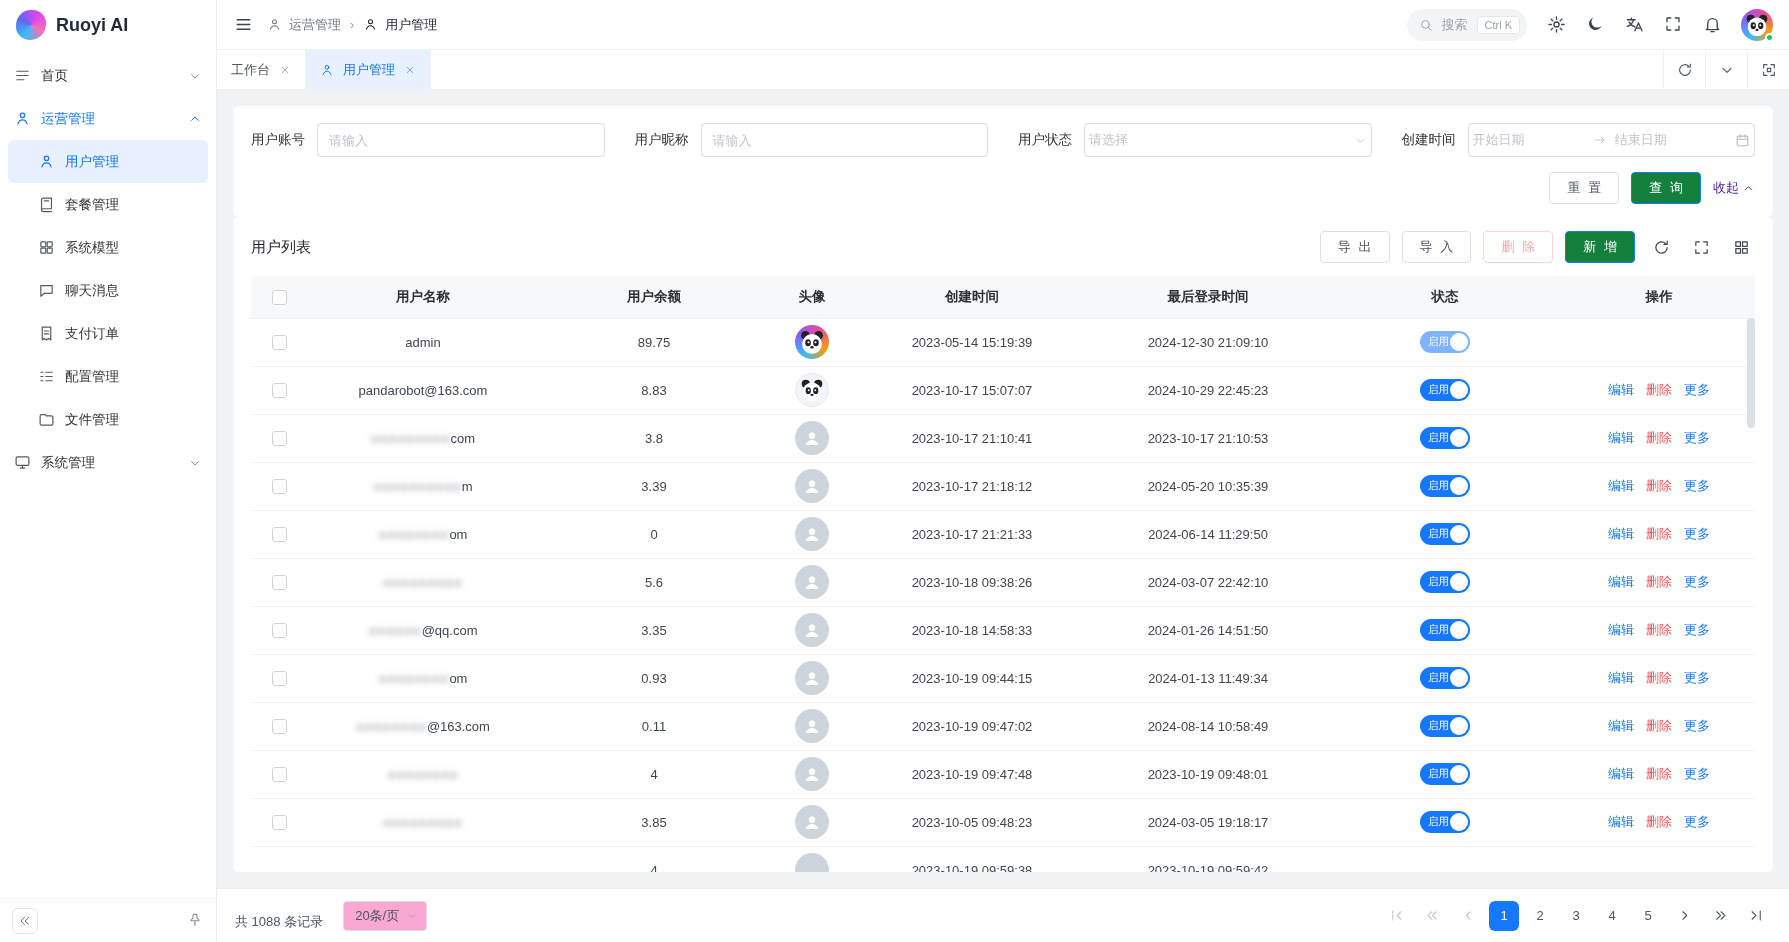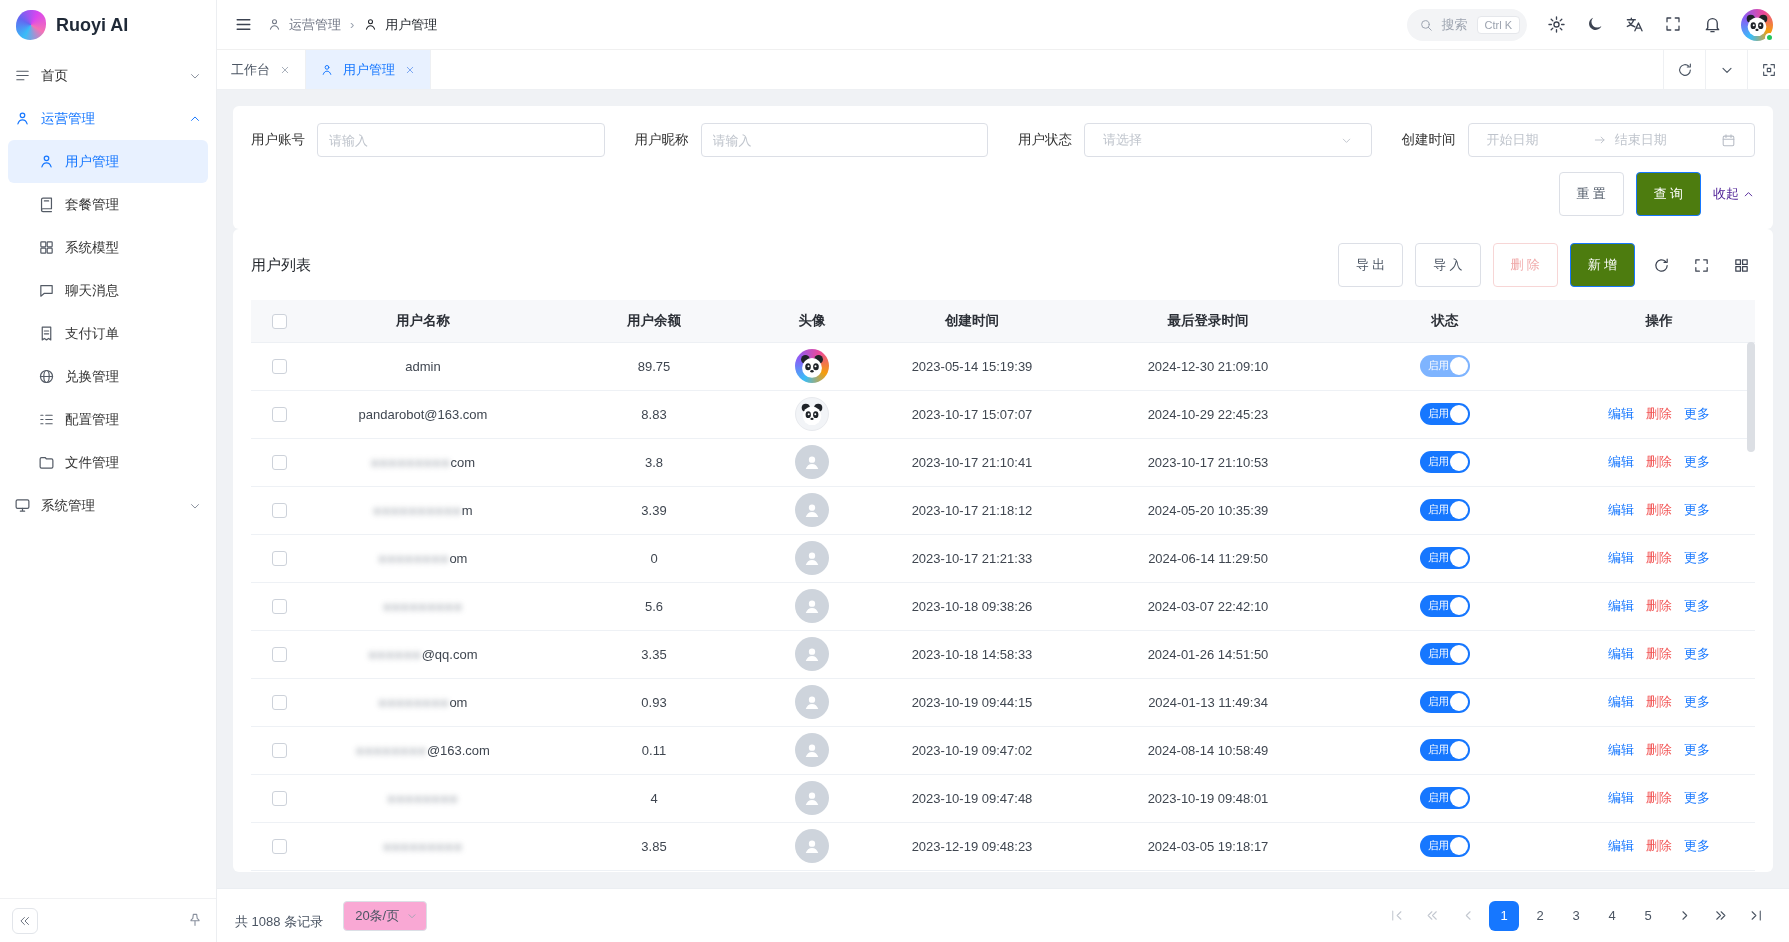--- a/index.html
+++ b/index.html
@@ -57,31 +57,31 @@
   .tab-tool{width:42px;display:flex;align-items:center;justify-content:center;border-left:1px solid #eef0f3;color:#4b5563;cursor:pointer}
   .tab-tool .icn{width:16px;height:16px}
 
   
   .content{flex:1;padding:16px;overflow:hidden;display:flex;flex-direction:column;min-height:0}
   .card{background:#fff;border-radius:6px}
   .filter-card{padding:17px 18px 13px;flex-shrink:0}
   .filter-grid{display:grid;grid-template-columns:repeat(4,1fr);gap:16px 30px}
   .f-field{display:flex;align-items:center;gap:12px}
   .f-label{white-space:nowrap;color:#333;font-size:13.5px}
-  .f-control{flex:1;height:34px;border:1px solid #dcdfe6;border-radius:4px;display:flex;align-items:center;padding:0 18px;color:#bfc4cc;background:#fff;gap:8px}
+  .f-control{flex:1;height:34px;border:1px solid #dcdfe6;border-radius:4px;display:flex;align-items:center;padding:0 4px;color:#bfc4cc;background:#fff;gap:8px}
   .f-input{flex:1;height:34px;border:1px solid #dcdfe6;border-radius:4px;padding:0 11px;font-size:13px;color:#333;outline:none;font-family:inherit;min-width:0}
   .f-input::placeholder{color:#bfc4cc}
   .f-control .caret{margin-left:auto;width:13px;height:13px;color:#c0c4cc}
   .f-control .ph{flex:1}
   .f-control.range .ph{flex:1;text-align:left}
   .f-control .range-arrow{width:14px;height:14px;color:#c0c4cc}
   .f-control .cal{width:15px;height:15px;color:#b7bcc5}
   .filter-actions{display:flex;justify-content:flex-end;align-items:center;gap:12px;margin-top:15px}
-  .btn{height:44px;padding:0 17px;border-radius:4px;border:1px solid #dcdfe6;background:#fff;color:#4b5563;font-size:13px;display:inline-flex;align-items:center;justify-content:center;cursor:pointer;font-family:Liberation Serif, serif;white-space:nowrap}
-  .btn.primary{background:#4d7c0f;border-color:#1677ff;color:#fff}
+  .btn{height:32px;padding:0 17px;border-radius:4px;border:1px solid #dcdfe6;background:#fff;color:#4b5563;font-size:13px;display:inline-flex;align-items:center;justify-content:center;cursor:pointer;font-family:Liberation Mono, monospace;white-space:nowrap}
+  .btn.primary{background:#15803d;border-color:#1677ff;color:#fff}
   .btn.danger-disabled{color:#f0a9a9;border-color:#f7d6d6;cursor:not-allowed}
   .link-blue{color:#4c1d95;display:inline-flex;align-items:center;gap:3px;cursor:pointer}
   .link-blue .icn{width:13px;height:13px}
 
   
   .table-card{flex:1;padding:14px 18px 0;display:flex;flex-direction:column;overflow:hidden;min-height:0}
   .table-head{display:flex;align-items:center;justify-content:space-between;margin-bottom:13px;flex-shrink:0}
   .panel-title{font-size:15px;font-weight:400;color:#1f2329}
   .toolbar{display:flex;align-items:center;gap:12px}
   .icon-btn{width:28px;height:28px;display:flex;align-items:center;justify-content:center;color:#3c4351;cursor:pointer;background:none;border:none}
@@ -195,30 +195,20 @@
           <span class="lbl">聊天消息</span>
         </div>
         <div class="m-sub">
           <span class="icn">
             <svg viewBox="0 0 24 24" fill="none" stroke="currentColor" stroke-width="1.7" stroke-linecap="round" stroke-linejoin="round">
               <path d="M6 3h12v18l-3-2-3 2-3-2-3 2z"></path>
               <path d="M9 8.5h6M9 12.5h6"></path>
             </svg>
           </span>
           <span class="lbl">支付订单</span>
-        </div>
-        <div class="m-sub">
-          <span class="icn">
-            <svg viewBox="0 0 24 24" fill="none" stroke="currentColor" stroke-width="1.7" stroke-linecap="round" stroke-linejoin="round">
-              <circle cx="12" cy="12" r="8.5"></circle>
-              <ellipse cx="12" cy="12" rx="3.8" ry="8.5"></ellipse>
-              <path d="M3.5 12h17"></path>
-            </svg>
-          </span>
-          <span class="lbl">兑换管理</span>
         </div>
         <div class="m-sub">
           <span class="icn">
             <svg viewBox="0 0 24 24" fill="none" stroke="currentColor" stroke-width="1.7" stroke-linecap="round" stroke-linejoin="round">
               <path d="M4 6h3M11 6h9M4 12h3M11 12h9M4 18h3M11 18h9"></path>
             </svg>
           </span>
           <span class="lbl">配置管理</span>
         </div>
         <div class="m-sub">
@@ -732,21 +722,21 @@
                   <td><span class="blur">●●●●●●●●●</span></td>
                   <td>3.85</td>
                   <td>
                     <div class="avatar default">
                       <svg viewBox="0 0 24 24" fill="#ffffff">
                         <circle cx="12" cy="9.2" r="3.8"></circle>
                         <path d="M4.5 20.5c1.2-4.2 4-6.2 7.5-6.2s6.3 2 7.5 6.2z"></path>
                       </svg>
                     </div>
                   </td>
-                  <td>2023-12-19 09:48:23</td>
+                  <td>2023-10-05 09:48:23</td>
                   <td>2024-03-05 19:18:17</td>
                   <td><div class="switch">
                       <span class="sw-label">启用</span>
                       <span class="sw-knob"></span>
                     </div></td>
                   <td><span class="a-link">编辑</span><span class="a-link red">删除</span><span class="a-link">更多</span></td>
                 </tr>
                 <tr>
                   <td></td>
                   <td></td>

